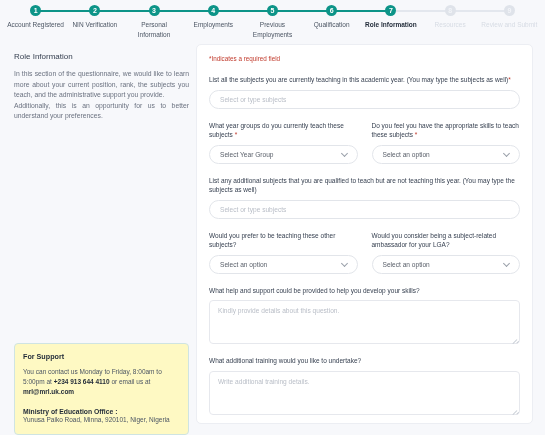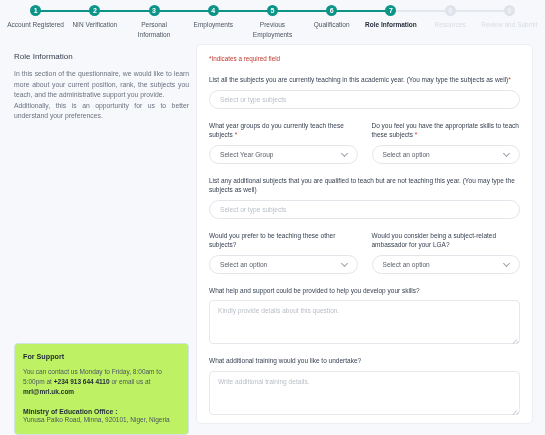--- a/index.html
+++ b/index.html
@@ -88,21 +88,21 @@
     line-height: 10.5px;
     color: #6b7280;
     text-align: justify;
   }
   .side-body p { margin-bottom: 0px; }
 
   .support-card {
     position: absolute;
     left: 14px; top: 343px;
     width: 175px;
-    background: #bef264;
+    background: #fef9c3;
     border: 1px solid #cfe4e2;
     border-radius: 4px;
     padding: 8px 8px 9px 8px;
   }
   .support-title {
     font-size: 7.2px;
     font-weight: bold;
     color: #1f2937;
     margin-bottom: 6px;
   }

